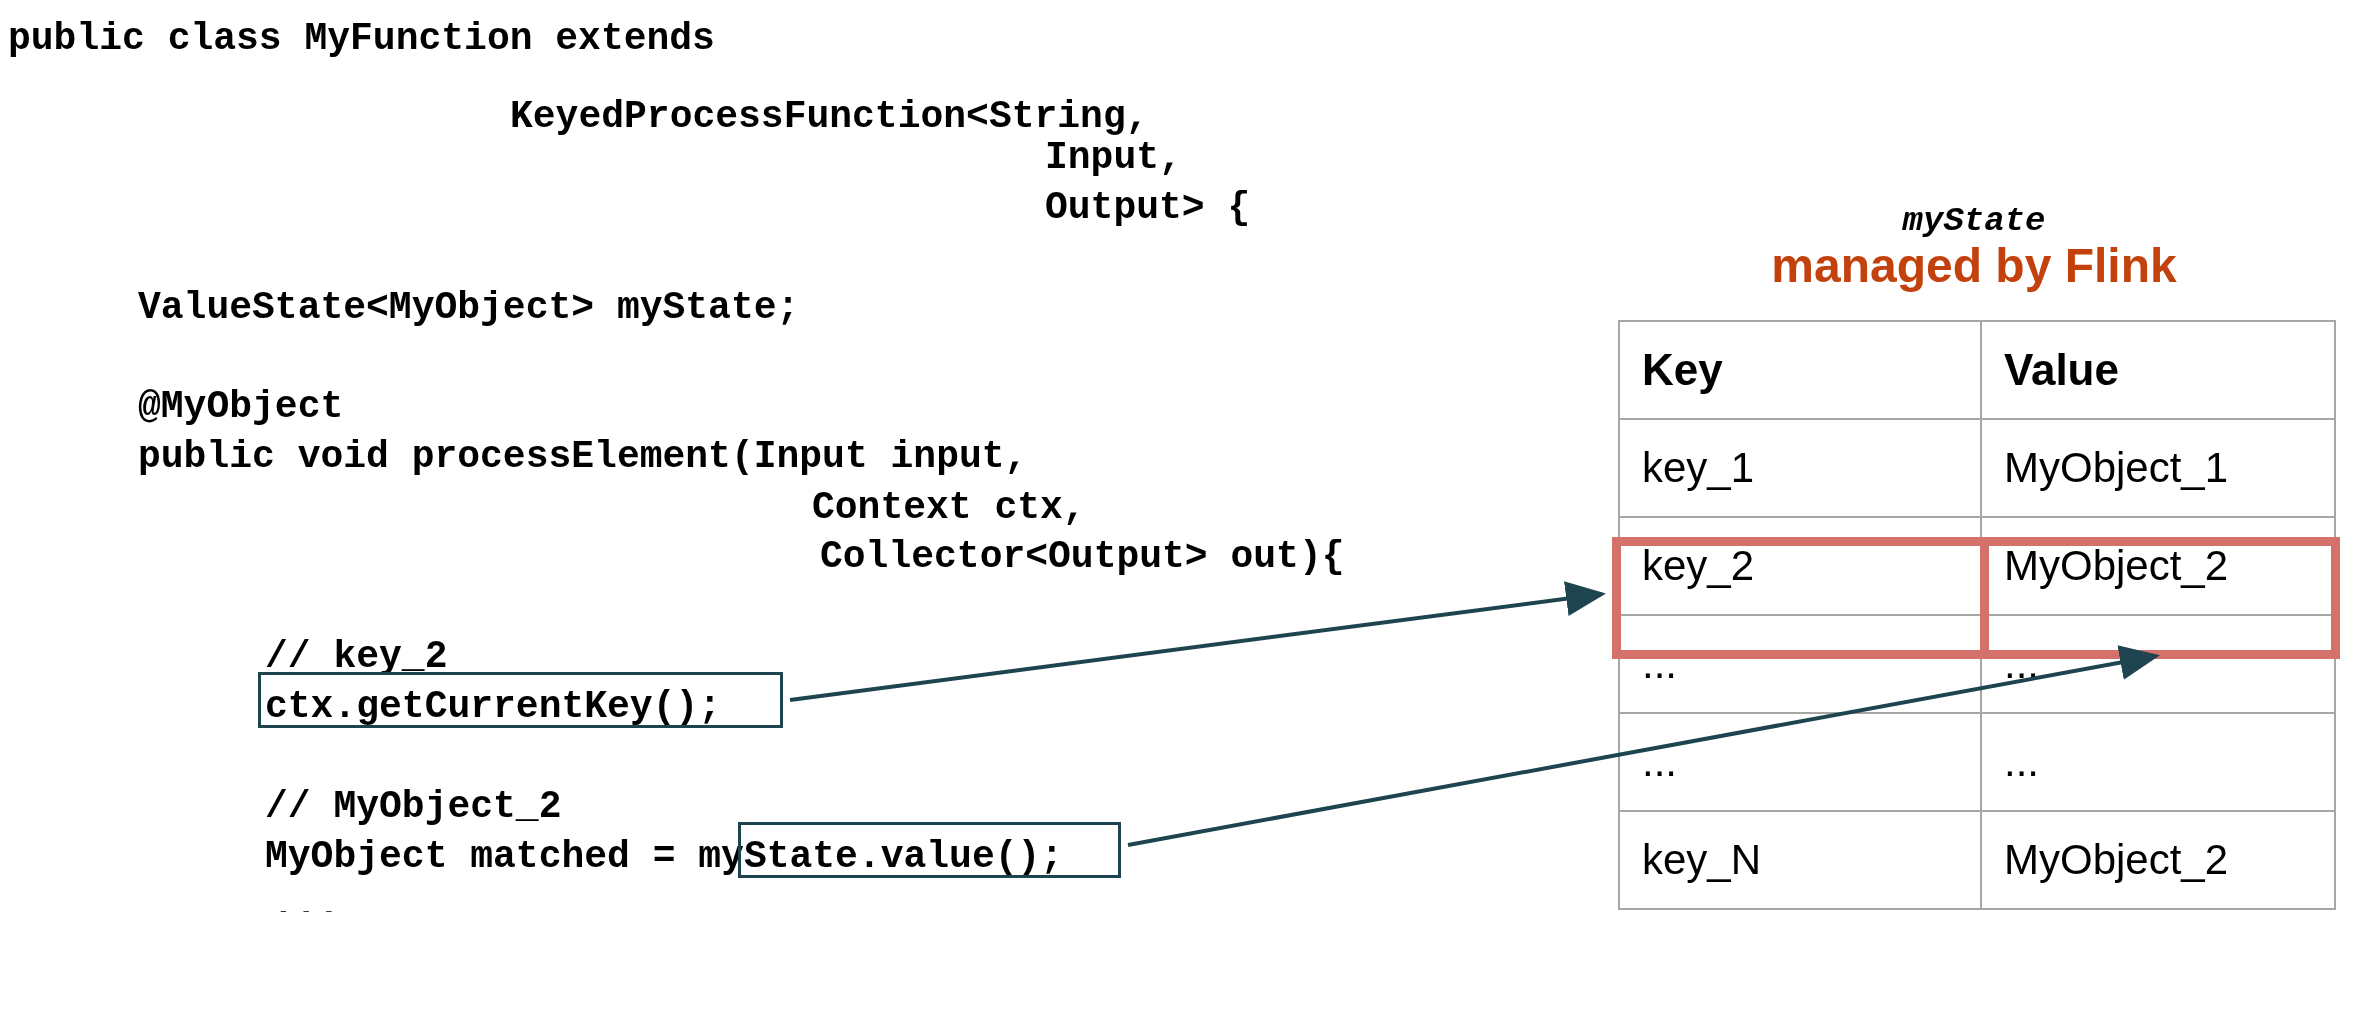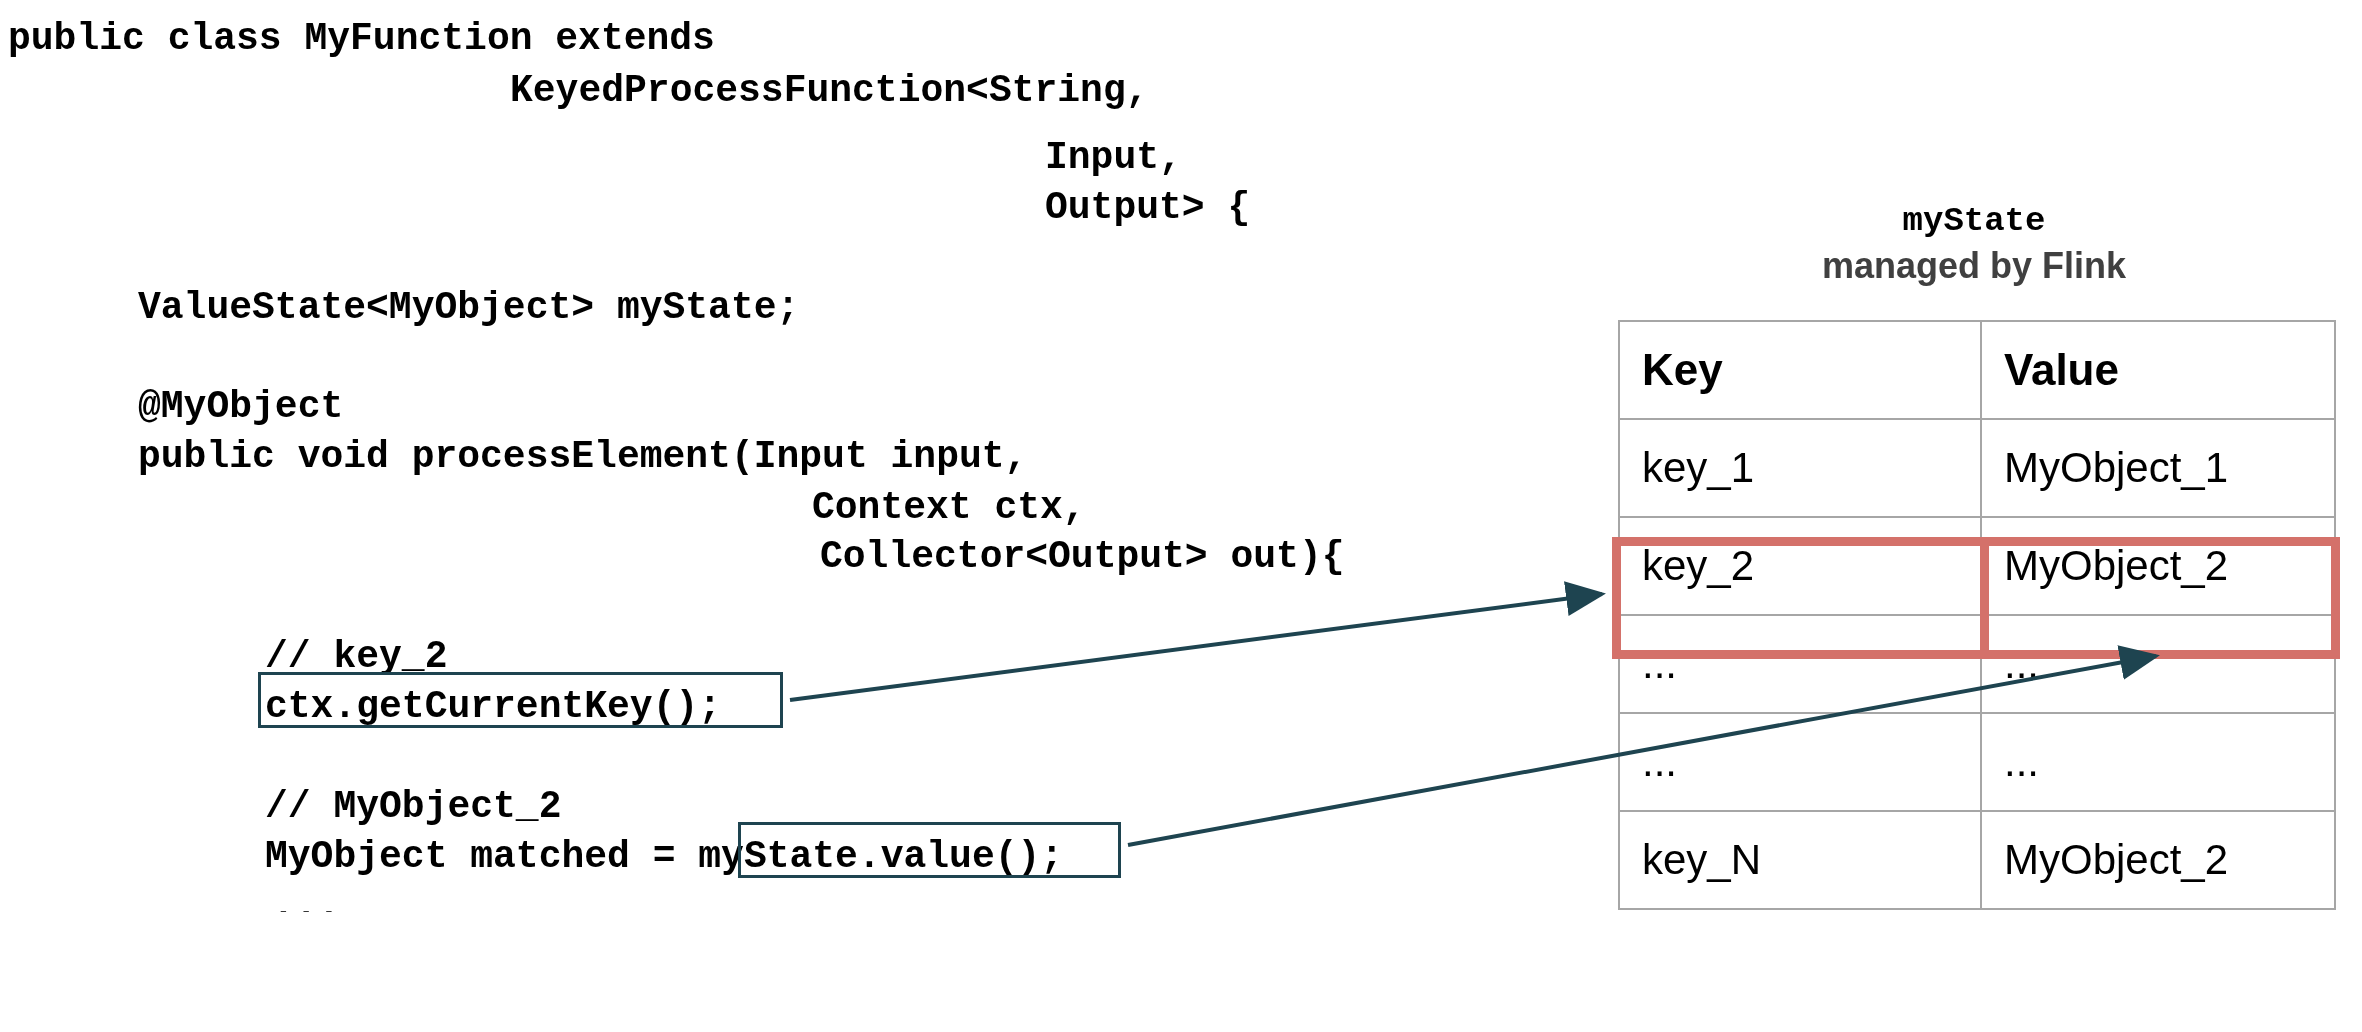--- a/index.html
+++ b/index.html
@@ -53,28 +53,29 @@
     width: 716px;
     margin-left: -2px;
   }
   #state-title .title-mono {
     display: block;
     font-family: "Liberation Mono", "DejaVu Sans Mono", monospace;
     font-weight: bold;
     font-size: 34px;
     line-height: 42px;
     color: #000000;
+    font-style: italic;
   }
   #state-title .title-sans {
     display: block;
     font-family: "Liberation Sans", sans-serif;
     font-weight: bold;
-    font-size: 36px;
+    font-size: 48px;
     line-height: 48px;
-    color: #404040;
+    color: #c2410c;
   }
   table.state-table {
     position: absolute;
     left: 0px;
     top: 120px;
     width: 716px;
     border-collapse: collapse;
     table-layout: fixed;
   }
   table.state-table td, table.state-table th {
@@ -128,21 +129,21 @@
     pointer-events: none;
   }
 </style>
 </head>
 <body>
 
 <div id="stage">
 
   <div id="code-panel">
     <div class="code-line" style="left:8px;  top:14px;">public class MyFunction extends</div>
-    <div class="code-line" style="left:510px; top:66px;">KeyedProcessFunction&lt;String,</div>
+    <div class="code-line" style="left:510px; top:92px;">KeyedProcessFunction&lt;String,</div>
     <div class="code-line" style="left:1045px;top:133px;">Input,</div>
     <div class="code-line" style="left:1045px;top:183px;">Output&gt; {</div>
     <div class="code-line" style="left:138px; top:283px;">ValueState&lt;MyObject&gt; myState;</div>
     <div class="code-line" style="left:138px; top:382px;">@MyObject</div>
     <div class="code-line" style="left:138px; top:432px;">public void processElement(Input input,</div>
     <div class="code-line" style="left:812px; top:483px;">Context ctx,</div>
     <div class="code-line" style="left:820px; top:532px;">Collector&lt;Output&gt; out){</div>
     <div class="code-line" style="left:265px; top:632px;">// key_2</div>
     <div class="code-line" style="left:265px; top:682px;">ctx.getCurrentKey();</div>
     <div class="code-line" style="left:265px; top:782px;">// MyObject_2</div>

